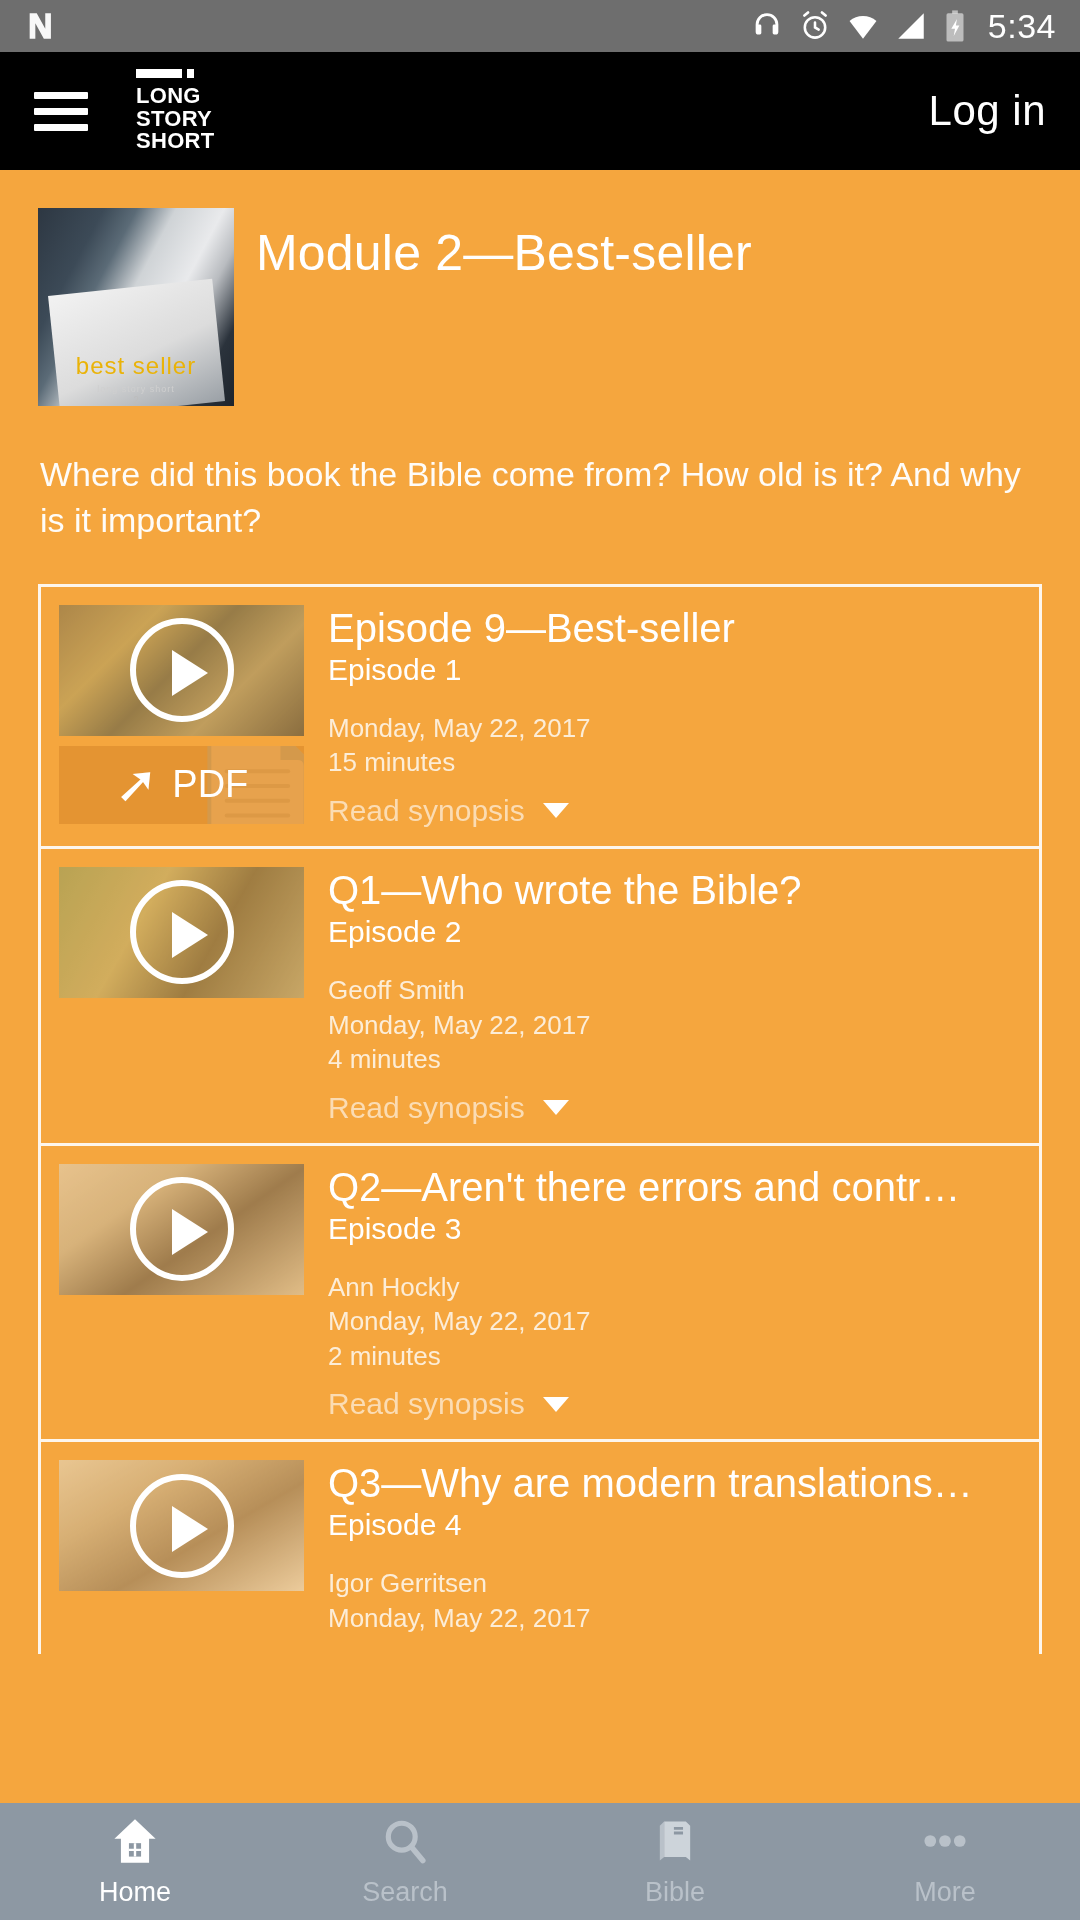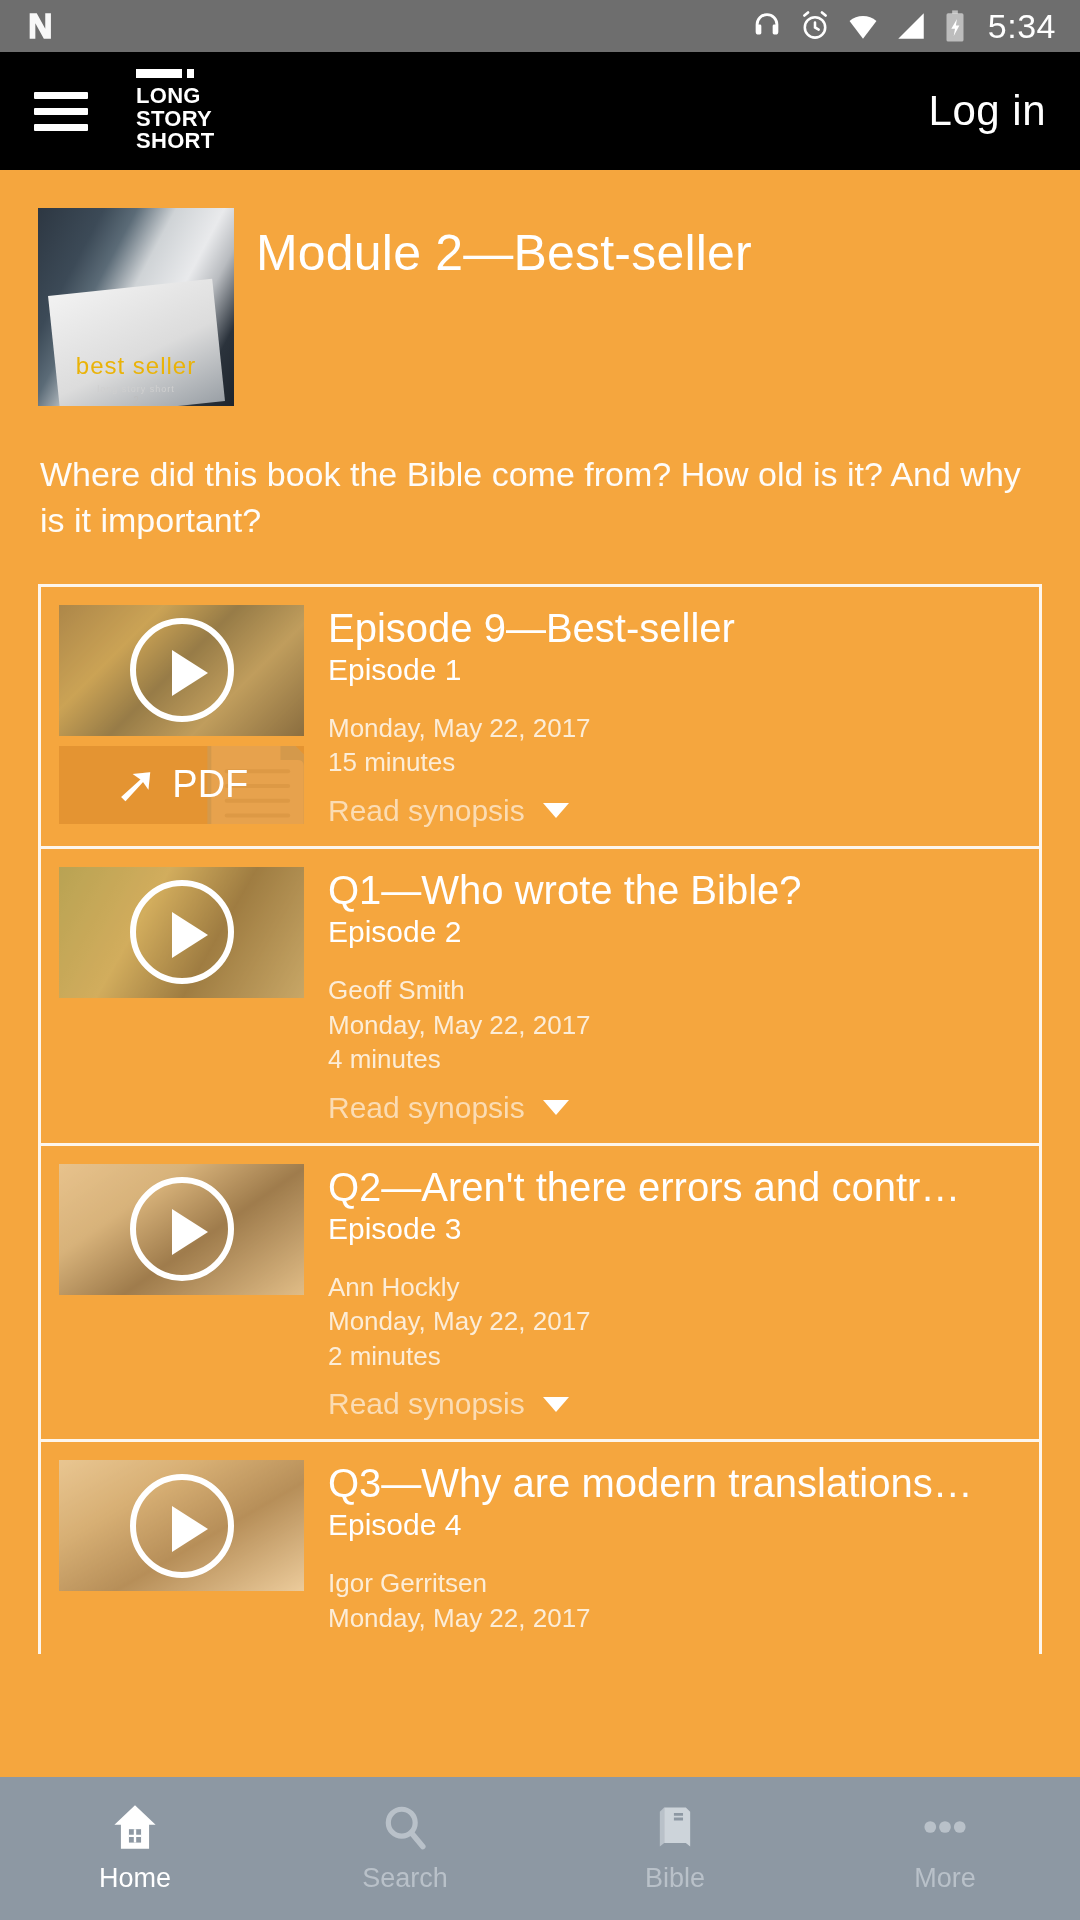--- a/index.html
+++ b/index.html
@@ -150,22 +150,22 @@
     margin-top:14px; display:flex; align-items:center; gap:18px; cursor:pointer;
   }
   .synopsis span.txt{ color:#fbdcb3; font-size:30px; font-weight:300; }
   .caret{
     width:0;height:0;border-left:13px solid transparent;border-right:13px solid transparent;
     border-top:15px solid #fff;
   }
 
   
   .tabbar{
-    position:absolute; left:0; right:0; bottom:0; height:143px; background:#8d98a3;
-    display:flex; align-items:flex-start; padding-top:22px;
+    position:absolute; left:0; right:0; bottom:0; height:117px; background:#8d98a3;
+    display:flex; align-items:flex-start; padding-top:10px;
   }
   .tab{ flex:1; display:flex; flex-direction:column; align-items:center; gap:8px; cursor:pointer; }
   .tab .lbl{ font-size:27px; font-weight:300; color:#b9c1c9; }
   .tab.active .lbl{ color:#ffffff; }
   .ic{ height:56px; display:flex; align-items:center; justify-content:center; }
 </style>
 </head>
 <body>
 
 <div class="statusbar">

